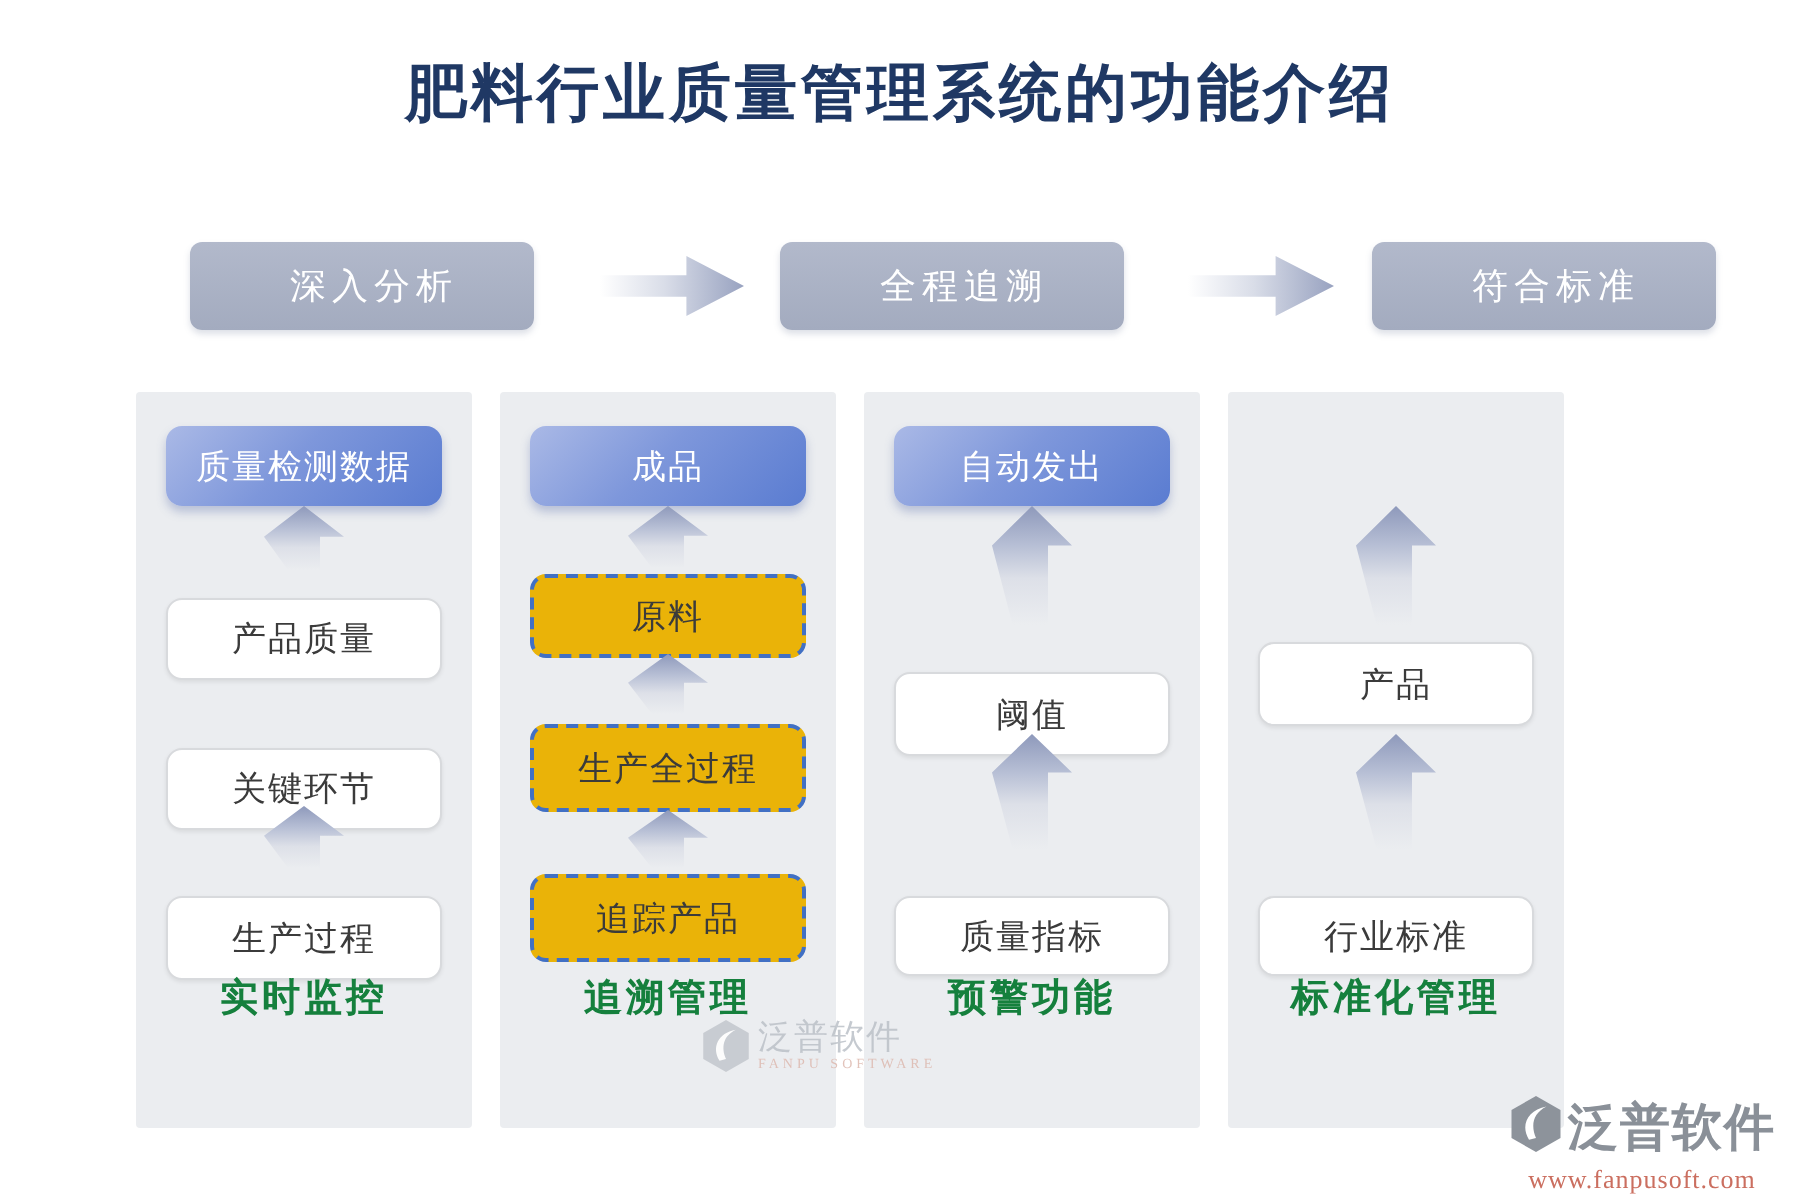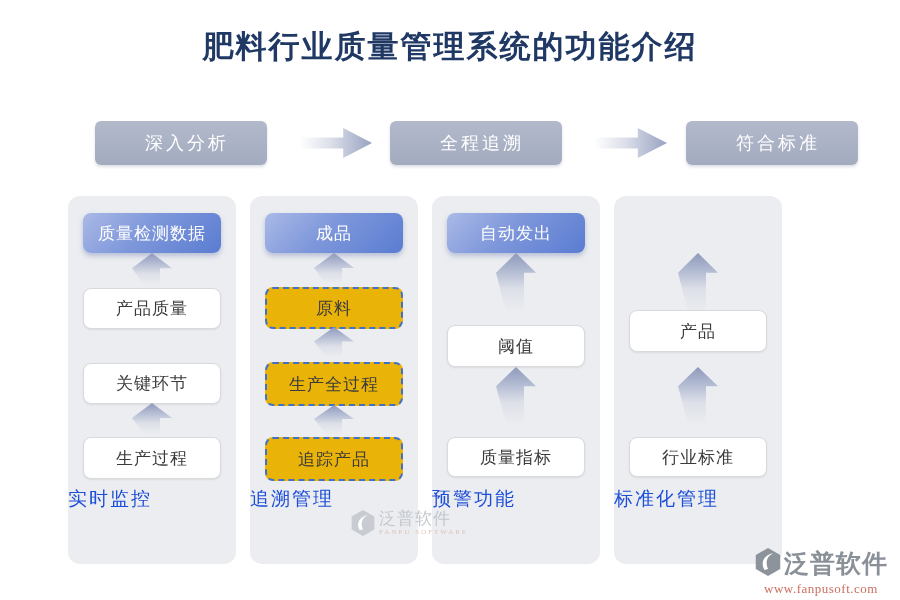--- a/index.html
+++ b/index.html
@@ -24,52 +24,53 @@
   }
   .flow-arrow{
     width:72px;height:30px;margin-left:33px;margin-right:18px;
     background:linear-gradient(90deg,#ffffff 0%,#d9dde8 45%,#98a2c0 100%);
     clip-path:polygon(0 32%,60% 32%,60% 0,100% 50%,60% 100%,60% 68%,0 68%);
   }
   .flow-arrow.second{margin-left:32px;margin-right:19px;width:73px;}
   
   .columns{position:absolute;top:196px;left:68px;display:flex;gap:14px;}
   .panel{
-    position:relative;width:168px;height:368px;background:#ebedf0;border-radius:12px;
+    position:relative;width:168px;height:368px;background:#ebedf0;border-radius:2px;
   }
   .node{
     position:absolute;left:15px;right:15px;height:40px;border-radius:8px;
     display:flex;align-items:center;justify-content:center;
     font-size:17px;letter-spacing:1px;
   }
   .header-node{
     top:17px;
     background:linear-gradient(135deg,#aab9e6 0%,#7e97db 45%,#5a7cd1 100%);
     color:#ffffff;
     box-shadow:0 3px 5px rgba(90,110,170,.35);
   }
   .white-node{
     background:#ffffff;border:1px solid #d8dadd;color:#3b3b3b;
     box-shadow:0 1px 2px rgba(0,0,0,.08);
+    margin-top:11px;
   }
   .dashed-node{
     background:#eab308;border:2px dashed #4170c4;color:#3b3b3b;
   }
   .up-arrow{
     position:absolute;left:50%;transform:translateX(-50%);width:40px;
     background:linear-gradient(180deg,#8e99bb 0%,#b7bfd5 35%,#dde0e8 65%,rgba(235,237,240,0) 100%);
     clip-path:polygon(50% 0,100% 48%,70% 48%,70% 100%,30% 100%,0 48%);
   }
   .up-arrow.long{
     clip-path:polygon(50% 0,100% 30%,70% 30%,70% 100%,30% 100%,0 30%);
     background:linear-gradient(180deg,#8e99bb 0%,#b7bfd5 30%,#dde0e8 55%,rgba(235,237,240,0) 90%);
   }
   .panel-label{
-    position:absolute;top:290px;left:0;width:100%;text-align:left;
-    font-size:19px;font-weight:normal;color:#1d4ed8;letter-spacing:2px;
+    position:absolute;top:290px;left:0;width:100%;text-align:center;
+    font-size:19px;font-weight:bold;color:#15803d;letter-spacing:2px;
   }
   
   .watermark{
     position:absolute;left:350px;top:509px;display:flex;align-items:flex-start;opacity:.85;
   }
   .watermark .wm-icon{color:#c3c7cd;margin-right:3px;}
   .watermark .wm-texts{display:flex;flex-direction:column;}
   .watermark .wm-brand{font-size:17px;color:#bcc1c8;letter-spacing:1px;line-height:19px;}
   .watermark .wm-sub{font-size:7px;color:#ddb9af;letter-spacing:2px;}
   

